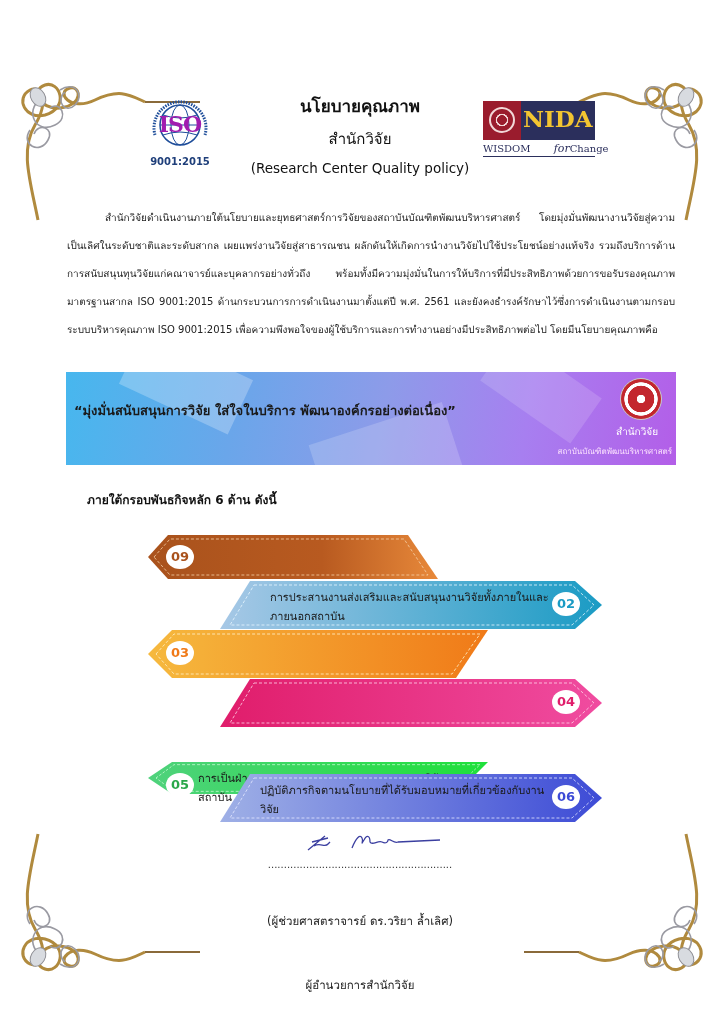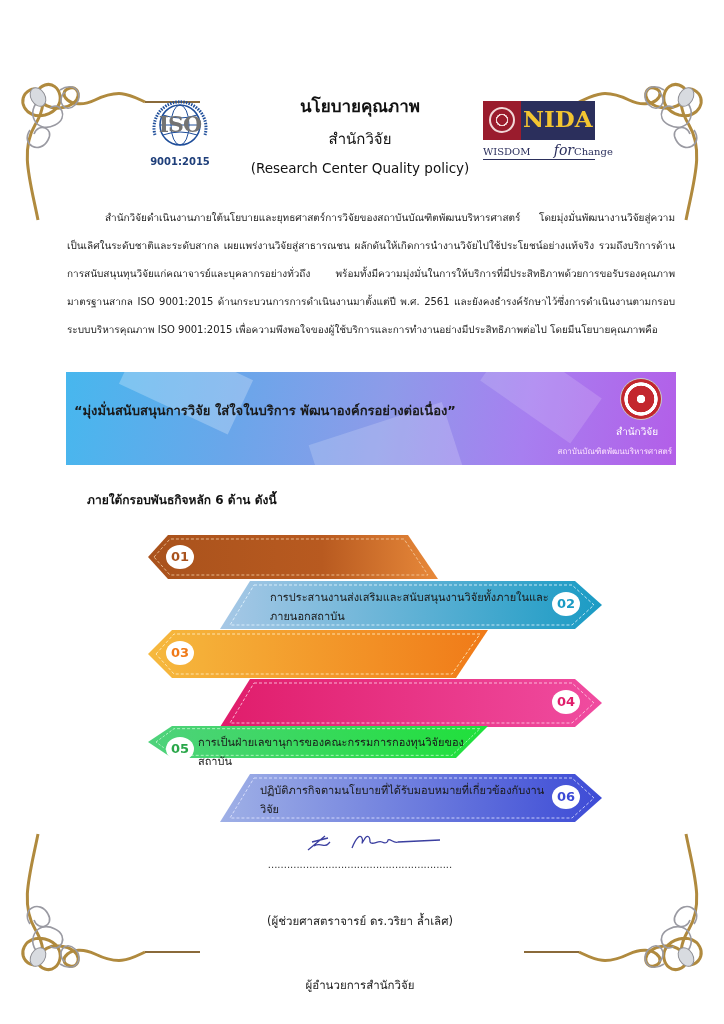--- a/index.html
+++ b/index.html
@@ -9,34 +9,34 @@
   .corner { position:absolute; width:200px; height:200px; }
   .corner svg { width:100%; height:100%; display:block; }
   .corner.tl { left:0; top:30px; }
   .corner.tr { right:0; top:30px; transform:scaleX(-1); }
   .corner.bl { left:0; bottom:0; transform:scaleY(-1); }
   .corner.br { right:0; bottom:0; transform:scale(-1,-1); }
 
   .iso-logo { position:absolute; left:140px; top:95px; width:80px; height:75px; }
   .iso-ring { position:absolute; left:10px; top:0; width:60px; height:60px; }
   .iso-text { position:absolute; left:0; right:0; top:16px; text-align:center;
-              font-family:"DejaVu Serif", serif; font-weight:bold; font-size:22px; color:#737373; letter-spacing:-1px; }
+              font-family:"DejaVu Serif", serif; font-weight:bold; font-size:22px; color:#a21caf; letter-spacing:-1px; }
   .iso-num { position:absolute; left:0; right:0; top:61px; text-align:center;
              font-weight:bold; font-size:10px; color:#1f3f7a; }
 
   .nida-logo { position:absolute; left:483px; top:101px; width:112px; height:56px; }
   .nida-box { position:absolute; left:0; top:0; width:112px; height:39px; background:#2b2f5c; }
   .nida-red { position:absolute; left:0; top:0; width:38px; height:39px; background:#9a1c2d; }
   .nida-emblem { position:absolute; left:6px; top:6px; width:26px; height:26px; border-radius:50%;
                  border:2px solid #f2d8d8; box-sizing:border-box; background:radial-gradient(circle,#9a1c2d 30%,#f2d8d8 32%,#f2d8d8 40%,#9a1c2d 42%); }
   .nida-name { position:absolute; left:40px; top:4px; font-family:"DejaVu Serif", serif; font-weight:bold;
                font-size:23px; color:#f3c531; }
   .nida-tag { position:absolute; left:0; top:41px; width:112px; text-align:center; font-family:"DejaVu Serif", serif;
               font-size:10px; color:#2b2f5c; border-bottom:1.5px solid #2b2f5c; padding-bottom:1px; white-space:nowrap; }
-  .nida-tag i { font-size:14px;margin-left:20px; }
+  .nida-tag i { font-size:11px;margin-left:20px; }
 
   .title-block { position:absolute; left:230px; top:92px; width:260px; text-align:center; }
   .title-1 { font-size:17px; font-weight:bold; color:#111; height:28px; }
   .title-2 { font-size:15px; color:#111; margin-top:7px; height:26px; }
   .title-3 { font-size:13.5px; color:#111; margin-top:7px; }
 
   .body-para { position:absolute; left:67px; top:204px; width:608px; font-size:10px; line-height:28px;
                color:#222; text-align:justify; text-indent:38px; }
 
   .banner { position:absolute; left:66px; top:372px; width:610px; height:93px; overflow:hidden;
@@ -153,21 +153,21 @@
           <linearGradient id="g1" x1="0" x2="1">
             <stop offset="0" stop-color="#a9521c"></stop>
             <stop offset="0.6" stop-color="#b85a20"></stop>
             <stop offset="1" stop-color="#e8893a"></stop>
           </linearGradient>
         </defs>
       <polygon points="0,22 20,0 260,0 290,44 20,44" fill="url(#g1)"></polygon>
       <polygon points="6,22 22,4 256,4 280,40 22,40" fill="none" stroke="#f5d0a8" stroke-width="0.8" stroke-dasharray="3 2"></polygon>
     </svg>
   </div>
-  <div class="num" style="left:18px;top:10px;color:#a9521c;">01</div>
+  <div class="num" style="left:18px;top:10px;color:#a9521c;">09</div>
 </div>
 
 <div class="mission" style="left:220px;top:581px;width:382px;height:48px;">
   <div class="shape">
     <svg viewBox="0 0 382 48" preserveAspectRatio="none">
       <defs>
           <linearGradient id="g2" x1="0" x2="1">
             <stop offset="0" stop-color="#a7c8e6"></stop>
             <stop offset="1" stop-color="#1a9bc4"></stop>
           </linearGradient>
@@ -205,21 +205,21 @@
             <stop offset="1" stop-color="#f04ca0"></stop>
           </linearGradient>
         </defs>
       <polygon points="30,0 355,0 382,24 355,48 0,48" fill="url(#g4)"></polygon>
       <polygon points="34,4 352,4 374,24 352,44 10,44" fill="none" stroke="#ffd6ea" stroke-width="0.8" stroke-dasharray="3 2"></polygon>
     </svg>
   </div>
   <div class="num" style="right:22px;color:#e01d6b;">04</div>
 </div>
 
-<div class="mission" style="left:148px;top:726px;width:340px;height:32px;">
+<div class="mission" style="left:148px;top:762px;width:340px;height:32px;">
   <div class="shape">
     <svg viewBox="0 0 340 48" preserveAspectRatio="none">
       <defs>
           <linearGradient id="g5" x1="0" x2="1">
             <stop offset="0" stop-color="#4fd27c"></stop>
             <stop offset="1" stop-color="#1fe03a"></stop>
           </linearGradient>
         </defs>
       <polygon points="0,24 24,0 340,0 308,48 24,48" fill="url(#g5)"></polygon>
       <polygon points="8,24 26,4 332,4 304,44 26,44" fill="none" stroke="#e0ffe6" stroke-width="0.8" stroke-dasharray="3 2"></polygon>

